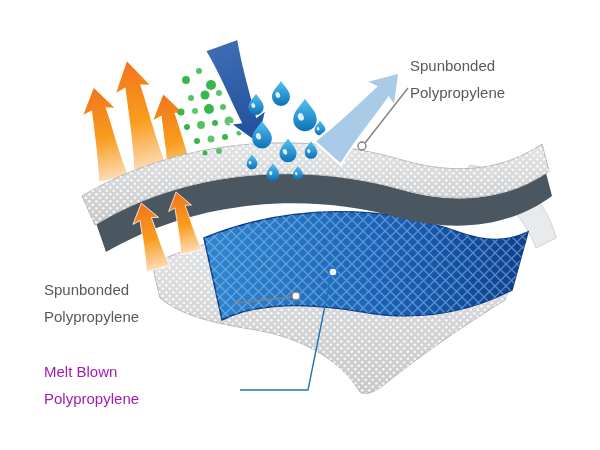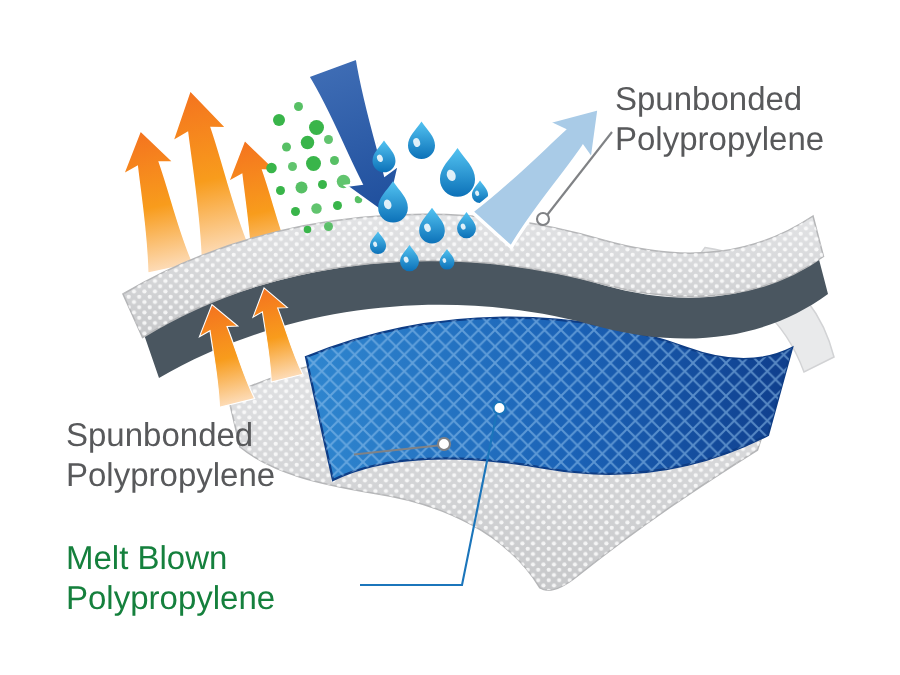--- a/index.html
+++ b/index.html
@@ -6,26 +6,26 @@
   .stage{
     position:relative;
     width:600px;height:450px;
     background:#ffffff;
     overflow:hidden;
     font-family:"Liberation Sans","DejaVu Sans",sans-serif;
   }
   .stage svg{position:absolute;left:0;top:0;}
   .label{
     position:absolute;
-    font-size:22px;
+    font-size:15px;
     line-height:27px;
     color:#58595B;
     white-space:nowrap;
   }
-  .label.blue{color:#15803d;}
+  .label.blue{color:#a21caf;}
 </style>
 </head>
 <body>
 
 <div class="stage">
 
   <svg width="600" height="450" viewBox="0 0 600 450">
     <defs>
       <linearGradient id="gOr" x1="0" y1="1" x2="0" y2="0">
         <stop offset="0" stop-color="#FDDCB8"></stop>

